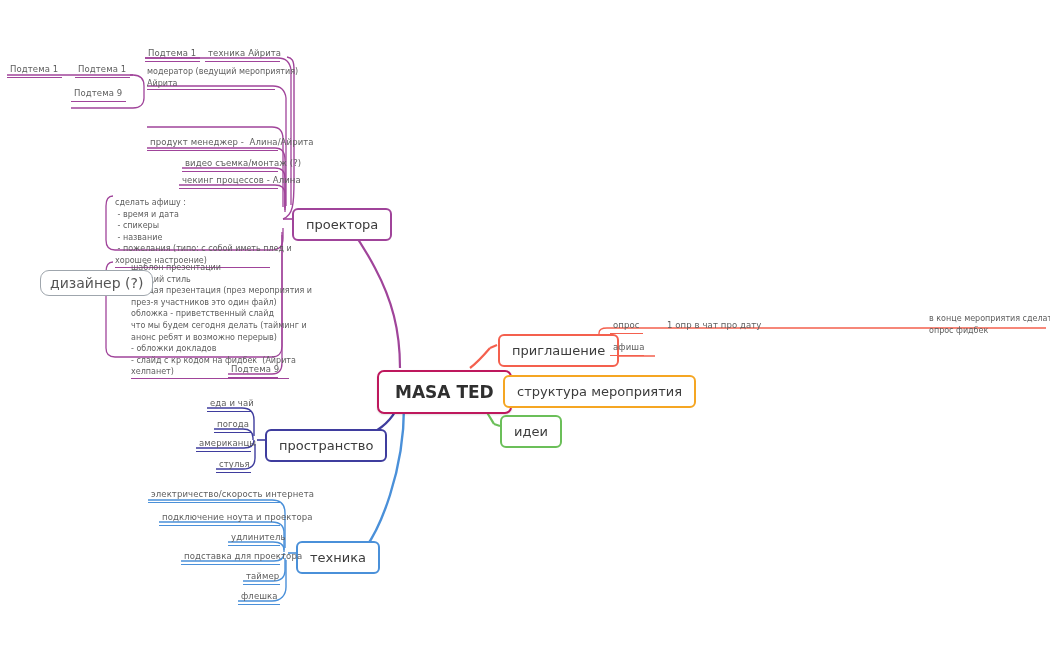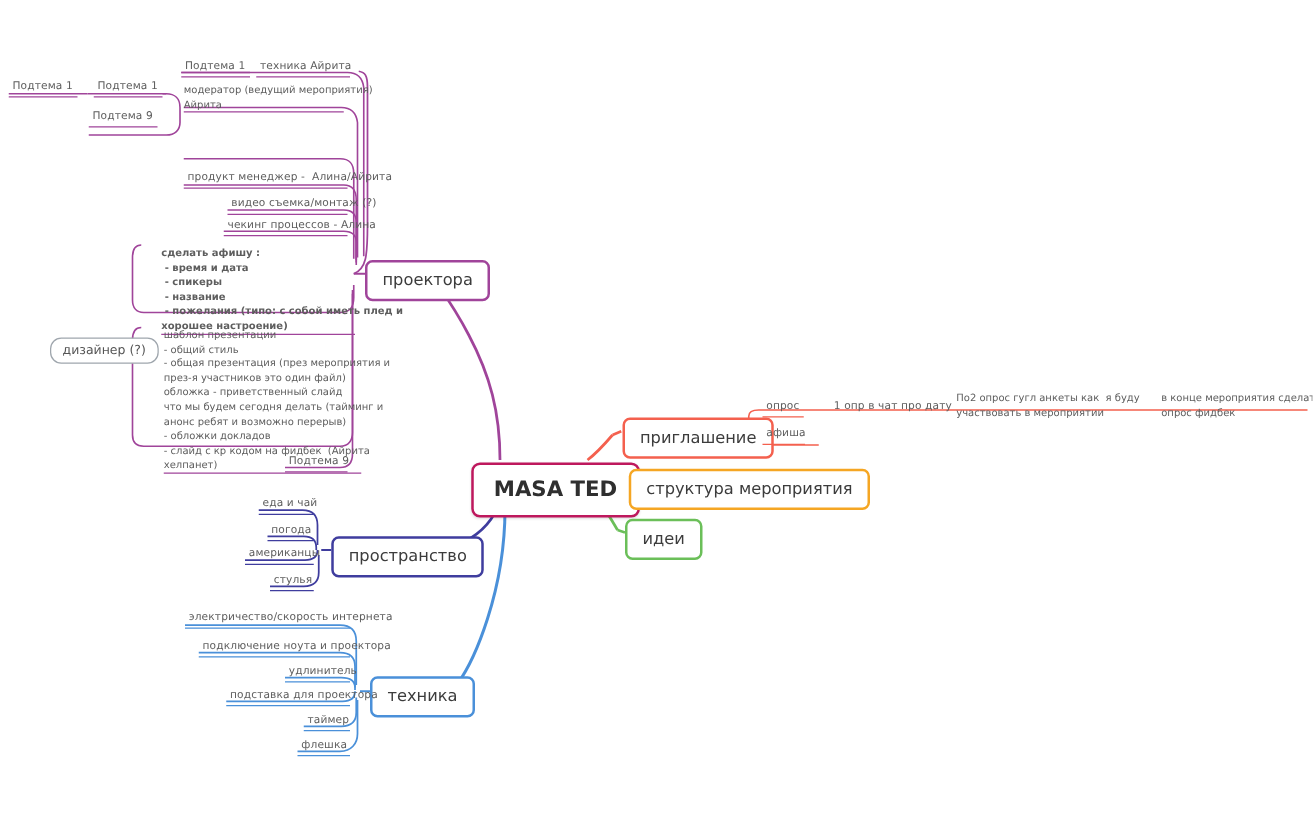--- a/index.html
+++ b/index.html
@@ -58,21 +58,21 @@
   .plain {
     font-size: 8.5px;
     color: #5d5d5d;
     padding: 0 3px 2px 3px;
     letter-spacing: 0.1px;
   }
   .tiny-box {
     border: 1px solid #9fa6ad;
     border-radius: 9px;
     background: #fff;
-    font-size: 10px;
+    font-size: 14px;
     padding: 3px 9px;
     color: #555;
   }
   .multi {
     font-size: 8px;
     line-height: 1.45;
     color: #5d5d5d;
   }
 </style>
 </head>
@@ -158,21 +158,21 @@
   <div class="node multi" style="left:147px; top:66px; border-bottom:1.3px solid #a0449a; width:128px;">модератор (ведущий мероприятия)
 Айрита</div>
 
 
   <div class="node plain" style="left:147px; top:137px; border-bottom:1.3px solid #a0449a; width:131px;">продукт менеджер -  Алина/Айрита</div>
 
   <div class="node plain" style="left:182px; top:158px; border-bottom:1.3px solid #a0449a; width:96px;">видео съемка/монтаж (?)</div>
 
   <div class="node plain" style="left:179px; top:175px; border-bottom:1.3px solid #a0449a; width:99px;">чекинг процессов - Алина</div>
 
-  <div class="node multi" style="left:129px; top:197px; border-bottom:1.3px solid #a0449a; width:155px;font-weight:bold;">сделать афишу :
+  <div class="node multi" style="left:115px; top:197px; border-bottom:1.3px solid #a0449a; width:155px;">сделать афишу :
  - время и дата
  - спикеры
  - название
  - пожелания (типо: с собой иметь плед и
 хорошее настроение)</div>
 
   <div class="node multi" style="left:120px; top:262px; border-bottom:1.3px solid #a0449a; width:158px;margin-left:11px;">шаблон презентации
 - общий стиль
 - общая презентация (през мероприятия и
 през-я участников это один файл)
@@ -196,22 +196,20 @@
   <div class="node tiny-box" style="left:40px; top:270px;">дизайнер (?)</div>
 
   <div class="node boxed" style="left:498px; top:334px; border-color:#f4604e; color:#3c3c3c;">приглашение</div>
 
   <div class="node plain" style="left:610px; top:320px; border-bottom:1.3px solid #f4604e; width:33px;">опрос</div>
 
   <div class="node plain" style="left:610px; top:342px; border-bottom:1.3px solid #f4604e; width:34px;">афиша</div>
 
   <div class="node plain" style="left:664px; top:320px; width:86px;">1 опр в чат про дату</div>
 
-  <div class="node multi" style="left:765px; top:313px; width:132px;">По2 опрос гугл анкеты как  я буду
-участвовать в мероприятии</div>
 
   <div class="node multi" style="left:929px; top:313px; width:120px;">в конце мероприятия сделать  кр код на
 опрос фидбек</div>
 
   <div class="node boxed" style="left:503px; top:375px; border-color:#f5a623; color:#3c3c3c;">структура мероприятия</div>
 
   <div class="node boxed" style="left:500px; top:415px; border-color:#6bbf59; color:#3c3c3c;">идеи</div>
 
   <div class="node boxed" style="left:265px; top:429px; border-color:#3f3d9e; color:#3c3c3c;">пространство</div>
 

